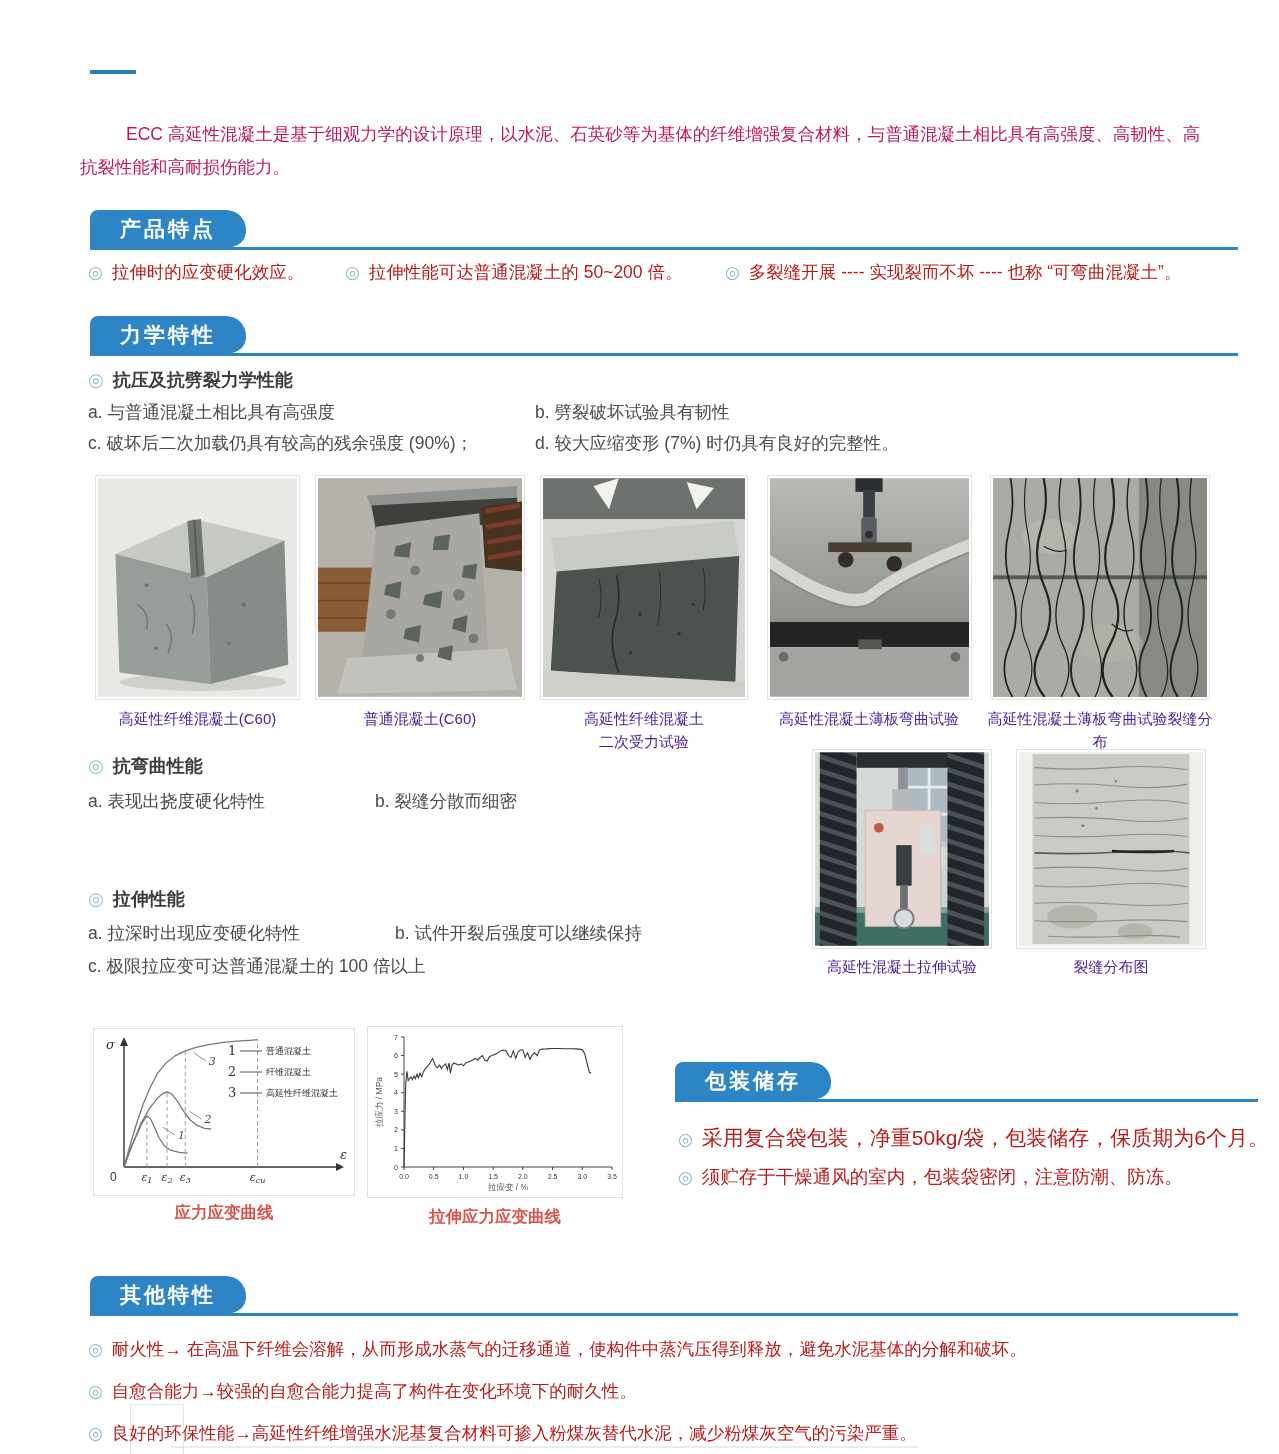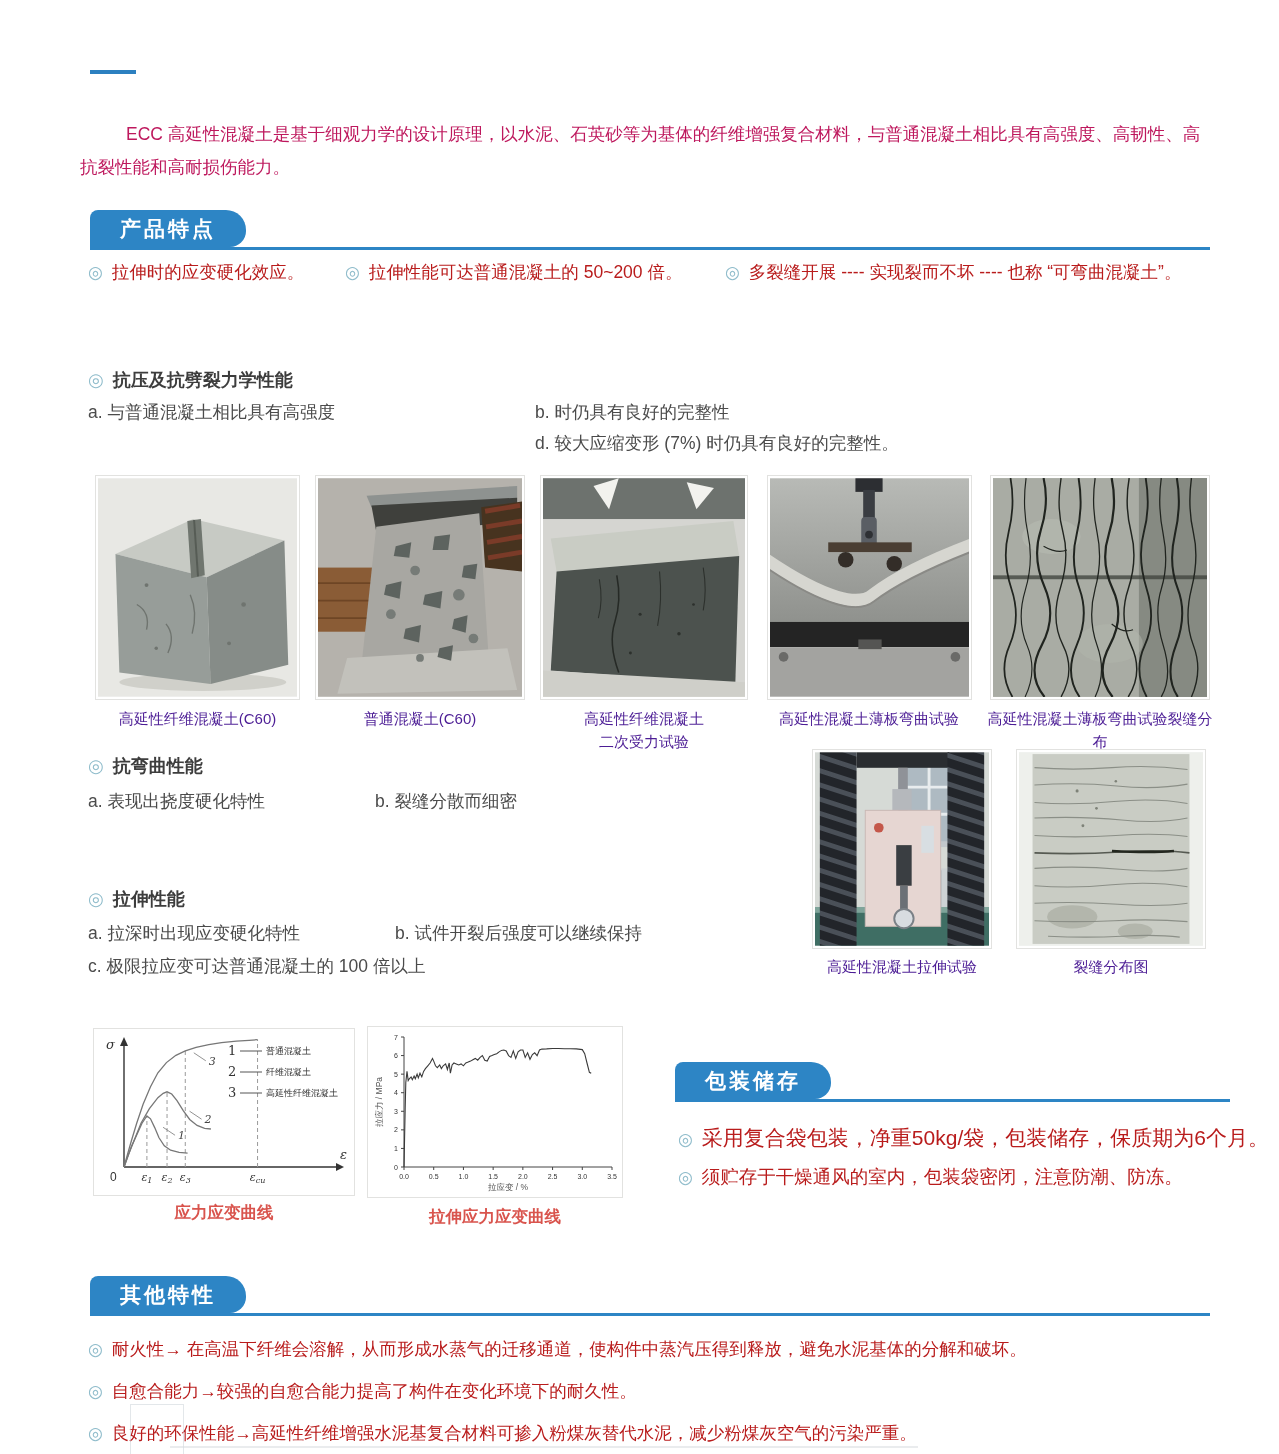--- a/index.html
+++ b/index.html
@@ -2,21 +2,21 @@
 <html><head>
 <meta charset="utf-8">
 <style>
   html,body{margin:0;padding:0;background:#fff;}
   .page{position:relative;width:1279px;height:1454px;background:#fff;overflow:hidden;
         font-family:"Liberation Sans","DejaVu Sans",sans-serif;color:#4b4b4b;}
   .abs{position:absolute;}
   .page-title{left:90px;top:10px;font-size:31px;font-weight:700;color:#2c80c0;letter-spacing:1px;}
   .title-bar{left:90px;top:70px;width:46px;height:4px;background:#2c80c0;}
   .intro{left:80px;top:118px;width:1132px;font-size:17.5px;line-height:1.9;color:#be185d;text-indent:46px;}
-  .sec-head{height:40px;}
+  .sec-head{height:40px;padding-left:28px;}
   .sec-tab{position:absolute;left:0;top:0;height:37px;line-height:37px;padding:0 30px;
            background:#2d85c5;color:#fff;font-size:21px;font-weight:700;letter-spacing:3px;
            border-radius:8px 20px 16px 0;z-index:2;}
   .sec-rule{position:absolute;left:0;right:0;bottom:0;height:3px;background:#2d85c5;}
   .li{font-size:17.5px;color:#b91c1c;white-space:nowrap;}
   .li::before{content:"◎";color:#8fbccb;margin-right:9px;font-size:17px;}
   .sub{font-size:18px;font-weight:700;color:#3d3d3d;white-space:nowrap;}
   .sub::before{content:"◎";color:#8fbccb;margin-right:9px;font-weight:400;font-size:18px;}
   .item{font-size:17.5px;color:#4b4b4b;white-space:nowrap;}
   .fig{border:1px solid #e2e2e0;background:#fff;padding:2px;box-sizing:border-box;}
@@ -36,23 +36,28 @@
   <div class="abs intro">ECC 高延性混凝土是基于细观力学的设计原理，以水泥、石英砂等为基体的纤维增强复合材料，与普通混凝土相比具有高强度、高韧性、高抗裂性能和高耐损伤能力。</div>
 
   <div class="abs sec-head" style="left:90px;top:210px;width:1120px;">
     <div class="sec-tab">产品特点</div>
     <div class="sec-rule"></div>
   </div>
   <div class="abs li" style="left:88px;top:260px;">拉伸时的应变硬化效应。</div>
   <div class="abs li" style="left:345px;top:260px;">拉伸性能可达普通混凝土的 50~200 倍。</div>
   <div class="abs li" style="left:725px;top:260px;">多裂缝开展 ---- 实现裂而不坏 ---- 也称 “可弯曲混凝土”。</div>
 
+  <div class="abs sec-head" style="left:90px;top:316px;width:1120px;">
+    <div class="sec-tab">力学特性</div>
+    <div class="sec-rule"></div>
+  </div>
   <div class="abs sub" style="left:88px;top:368px;">抗压及抗劈裂力学性能</div>
   <div class="abs item" style="left:88px;top:400px;">a. 与普通混凝土相比具有高强度</div>
-  <div class="abs item" style="left:535px;top:400px;">b. 时仍具有良好的完整性</div>
+  <div class="abs item" style="left:535px;top:400px;">b. 劈裂破坏试验具有韧性</div>
+  <div class="abs item" style="left:88px;top:431px;">c. 破坏后二次加载仍具有较高的残余强度 (90%)；</div>
   <div class="abs item" style="left:535px;top:431px;text-align:center;">d. 较大应缩变形 (7%) 时仍具有良好的完整性。</div>
 
   <div class="abs fig" style="left:95px;top:475px;width:205px;height:225px;">
     <svg viewBox="0 0 205 225">
       <rect width="205" height="225" fill="#e8e8e4"></rect>
       <ellipse cx="108" cy="210" rx="86" ry="9" fill="#d0d0ca"></ellipse>
       <polygon points="18,78 98,42 192,64 112,102" fill="#c7cac4"></polygon>
       <polygon points="18,78 112,102 116,212 22,200" fill="#979d99"></polygon>
       <polygon points="112,102 192,64 196,192 116,212" fill="#868c88"></polygon>
       <polygon points="92,44 106,42 110,100 96,103" fill="#70766f"></polygon>

